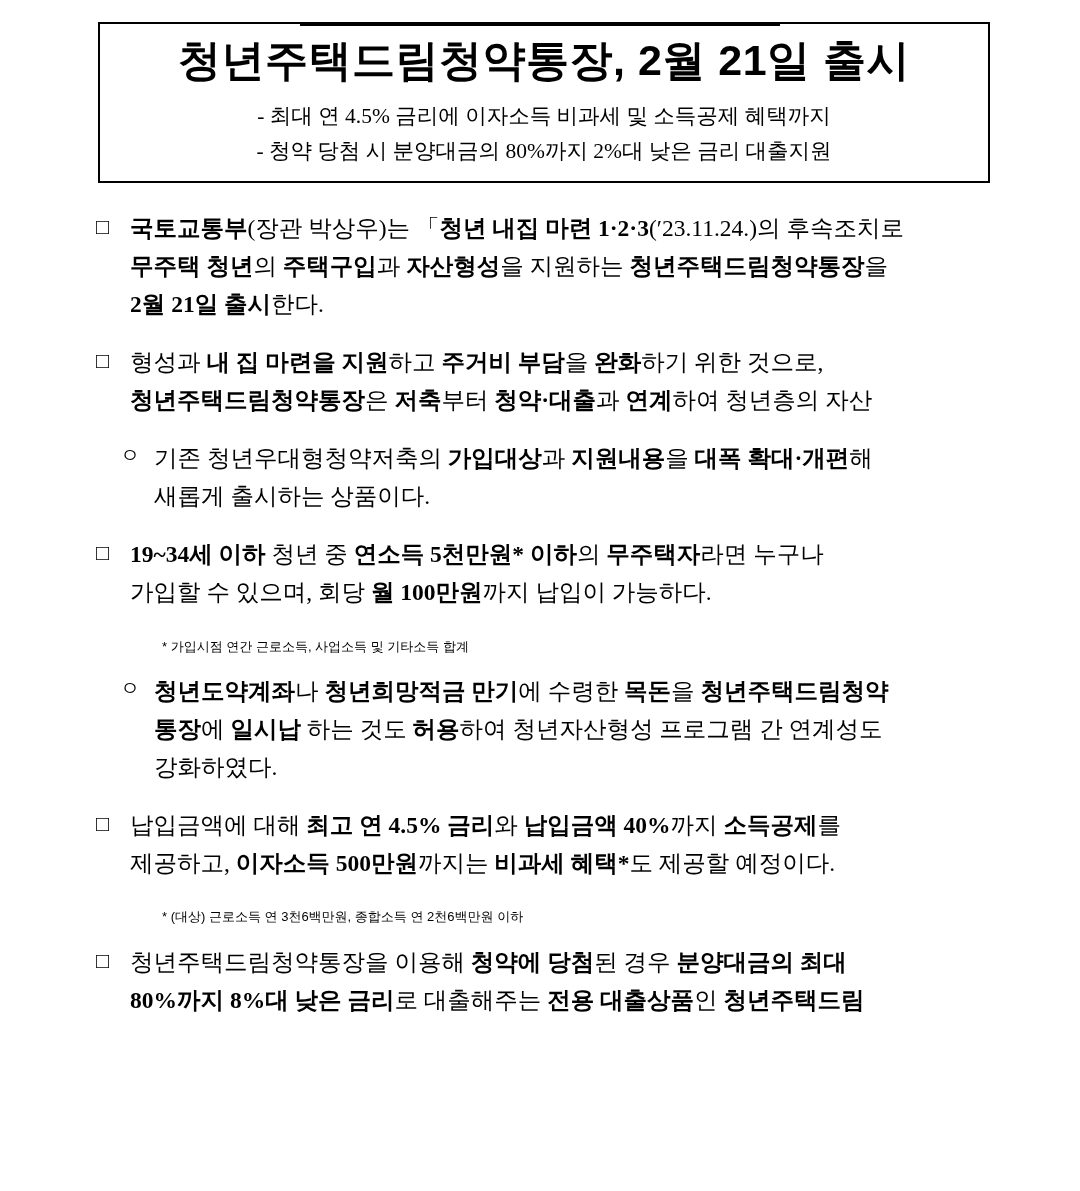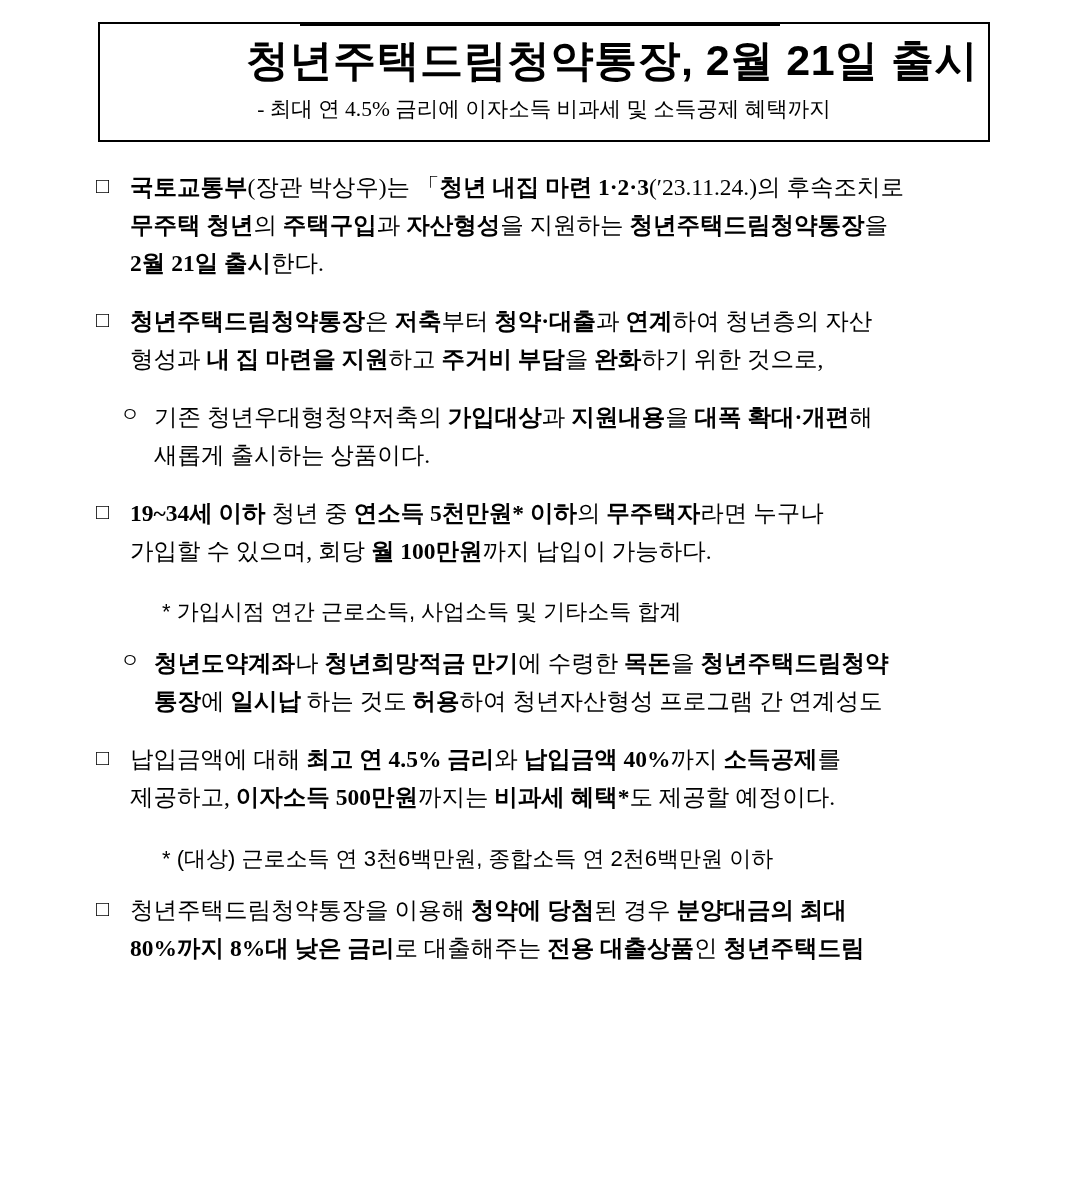--- a/index.html
+++ b/index.html
@@ -42,27 +42,26 @@
     padding: 12px 10px 14px 10px;
     text-align: center;
   }
   .title-main {
     font-family: "Liberation Sans", sans-serif;
     font-weight: bold;
     font-size: 43px;
     letter-spacing: 0.5px;
     line-height: 1.15;
     white-space: nowrap;
-    text-align: right;
   }
   .title-sub {
     font-family: "Liberation Serif", serif;
     font-size: 21.5px;
     line-height: 1.5;
-    margin-top: 8px;
+    margin-top: 15px;
     white-space: nowrap;
   }
 
   
   .body {
     margin-top: 26px;
     padding-left: 58px;
     padding-right: 40px;
   }
   .blk {
@@ -81,51 +80,52 @@
     top: 0;
     font-size: 22px;
     line-height: 1.62;
   }
   .blk.lvl2 .marker { left: 24px; font-size: 20px; }
 
   .txt { display: block; }
   .b { font-weight: bold; }
   .note .txt {
     font-family: "Liberation Sans", sans-serif;
-    font-size: 22px;
+    font-size: 13px;
     line-height: 1.5;
     margin-top: 25px;
   }
   .justify { text-align: justify; text-justify: inter-character; }
 </style>
 </head>
 <body>
 
 <div class="page">
 
   <div class="top-rule"></div>
 
   <div class="title-box">
     <div class="title-main">청년주택드림청약통장, 2월 21일 출시</div>
     <div class="title-sub">- 최대 연 4.5% 금리에 이자소득 비과세 및 소득공제 혜택까지</div>
+    <div class="title-sub" style="margin-top:2px;">- 청약 당첨 시 분양대금의 80%까지 2%대 낮은 금리 대출지원</div>
   </div>
 
   <div class="body">
 
     <div class="blk lvl1">
       <span class="marker">□</span>
       <span class="txt justify"><span class="b">국토교통부</span>(장관 박상우)는 「<span class="b">청년 내집 마련 1·2·3</span>(′23.11.24.)의 후속조치로</span>
       <span class="txt justify"><span class="b">무주택 청년</span>의 <span class="b">주택구입</span>과 <span class="b">자산형성</span>을 지원하는 <span class="b">청년주택드림청약통장</span>을</span>
       <span class="txt"><span class="b">2월 21일 출시</span>한다.</span>
     </div>
 
     <div class="blk lvl1">
       <span class="marker">□</span>
+      <span class="txt justify">형성과 <span class="b">내 집 마련을 지원</span>하고 <span class="b">주거비 부담</span>을 <span class="b">완화</span>하기 위한 것으로,</span>
       <span class="txt justify"><span class="b">청년주택드림청약통장</span>은 <span class="b">저축</span>부터 <span class="b">청약·대출</span>과 <span class="b">연계</span>하여 청년층의 자산</span>
-      <span class="txt justify">형성과 <span class="b">내 집 마련을 지원</span>하고 <span class="b">주거비 부담</span>을 <span class="b">완화</span>하기 위한 것으로,</span>
     </div>
 
     <div class="blk lvl2">
       <span class="marker">ㅇ</span>
       <span class="txt justify">기존 청년우대형청약저축의 <span class="b">가입대상</span>과 <span class="b">지원내용</span>을 <span class="b">대폭 확대·개편</span>해</span>
       <span class="txt">새롭게 출시하는 상품이다.</span>
     </div>
 
     <div class="blk lvl1">
       <span class="marker">□</span>
@@ -134,20 +134,21 @@
     </div>
 
     <div class="blk note">
       <span class="txt">* 가입시점 연간 근로소득, 사업소득 및 기타소득 합계</span>
     </div>
 
     <div class="blk lvl2">
       <span class="marker">ㅇ</span>
       <span class="txt justify"><span class="b">청년도약계좌</span>나 <span class="b">청년희망적금 만기</span>에 수령한 <span class="b">목돈</span>을 <span class="b">청년주택드림청약</span></span>
       <span class="txt justify"><span class="b">통장</span>에 <span class="b">일시납</span> 하는 것도 <span class="b">허용</span>하여 청년자산형성 프로그램 간 연계성도</span>
+      <span class="txt">강화하였다.</span>
     </div>
 
     <div class="blk lvl1">
       <span class="marker">□</span>
       <span class="txt justify">납입금액에 대해 <span class="b">최고 연 4.5% 금리</span>와 <span class="b">납입금액 40%</span>까지 <span class="b">소득공제</span>를</span>
       <span class="txt">제공하고, <span class="b">이자소득 500만원</span>까지는 <span class="b">비과세 혜택*</span>도 제공할 예정이다.</span>
     </div>
 
     <div class="blk note">
       <span class="txt">* (대상) 근로소득 연 3천6백만원, 종합소득 연 2천6백만원 이하</span>

